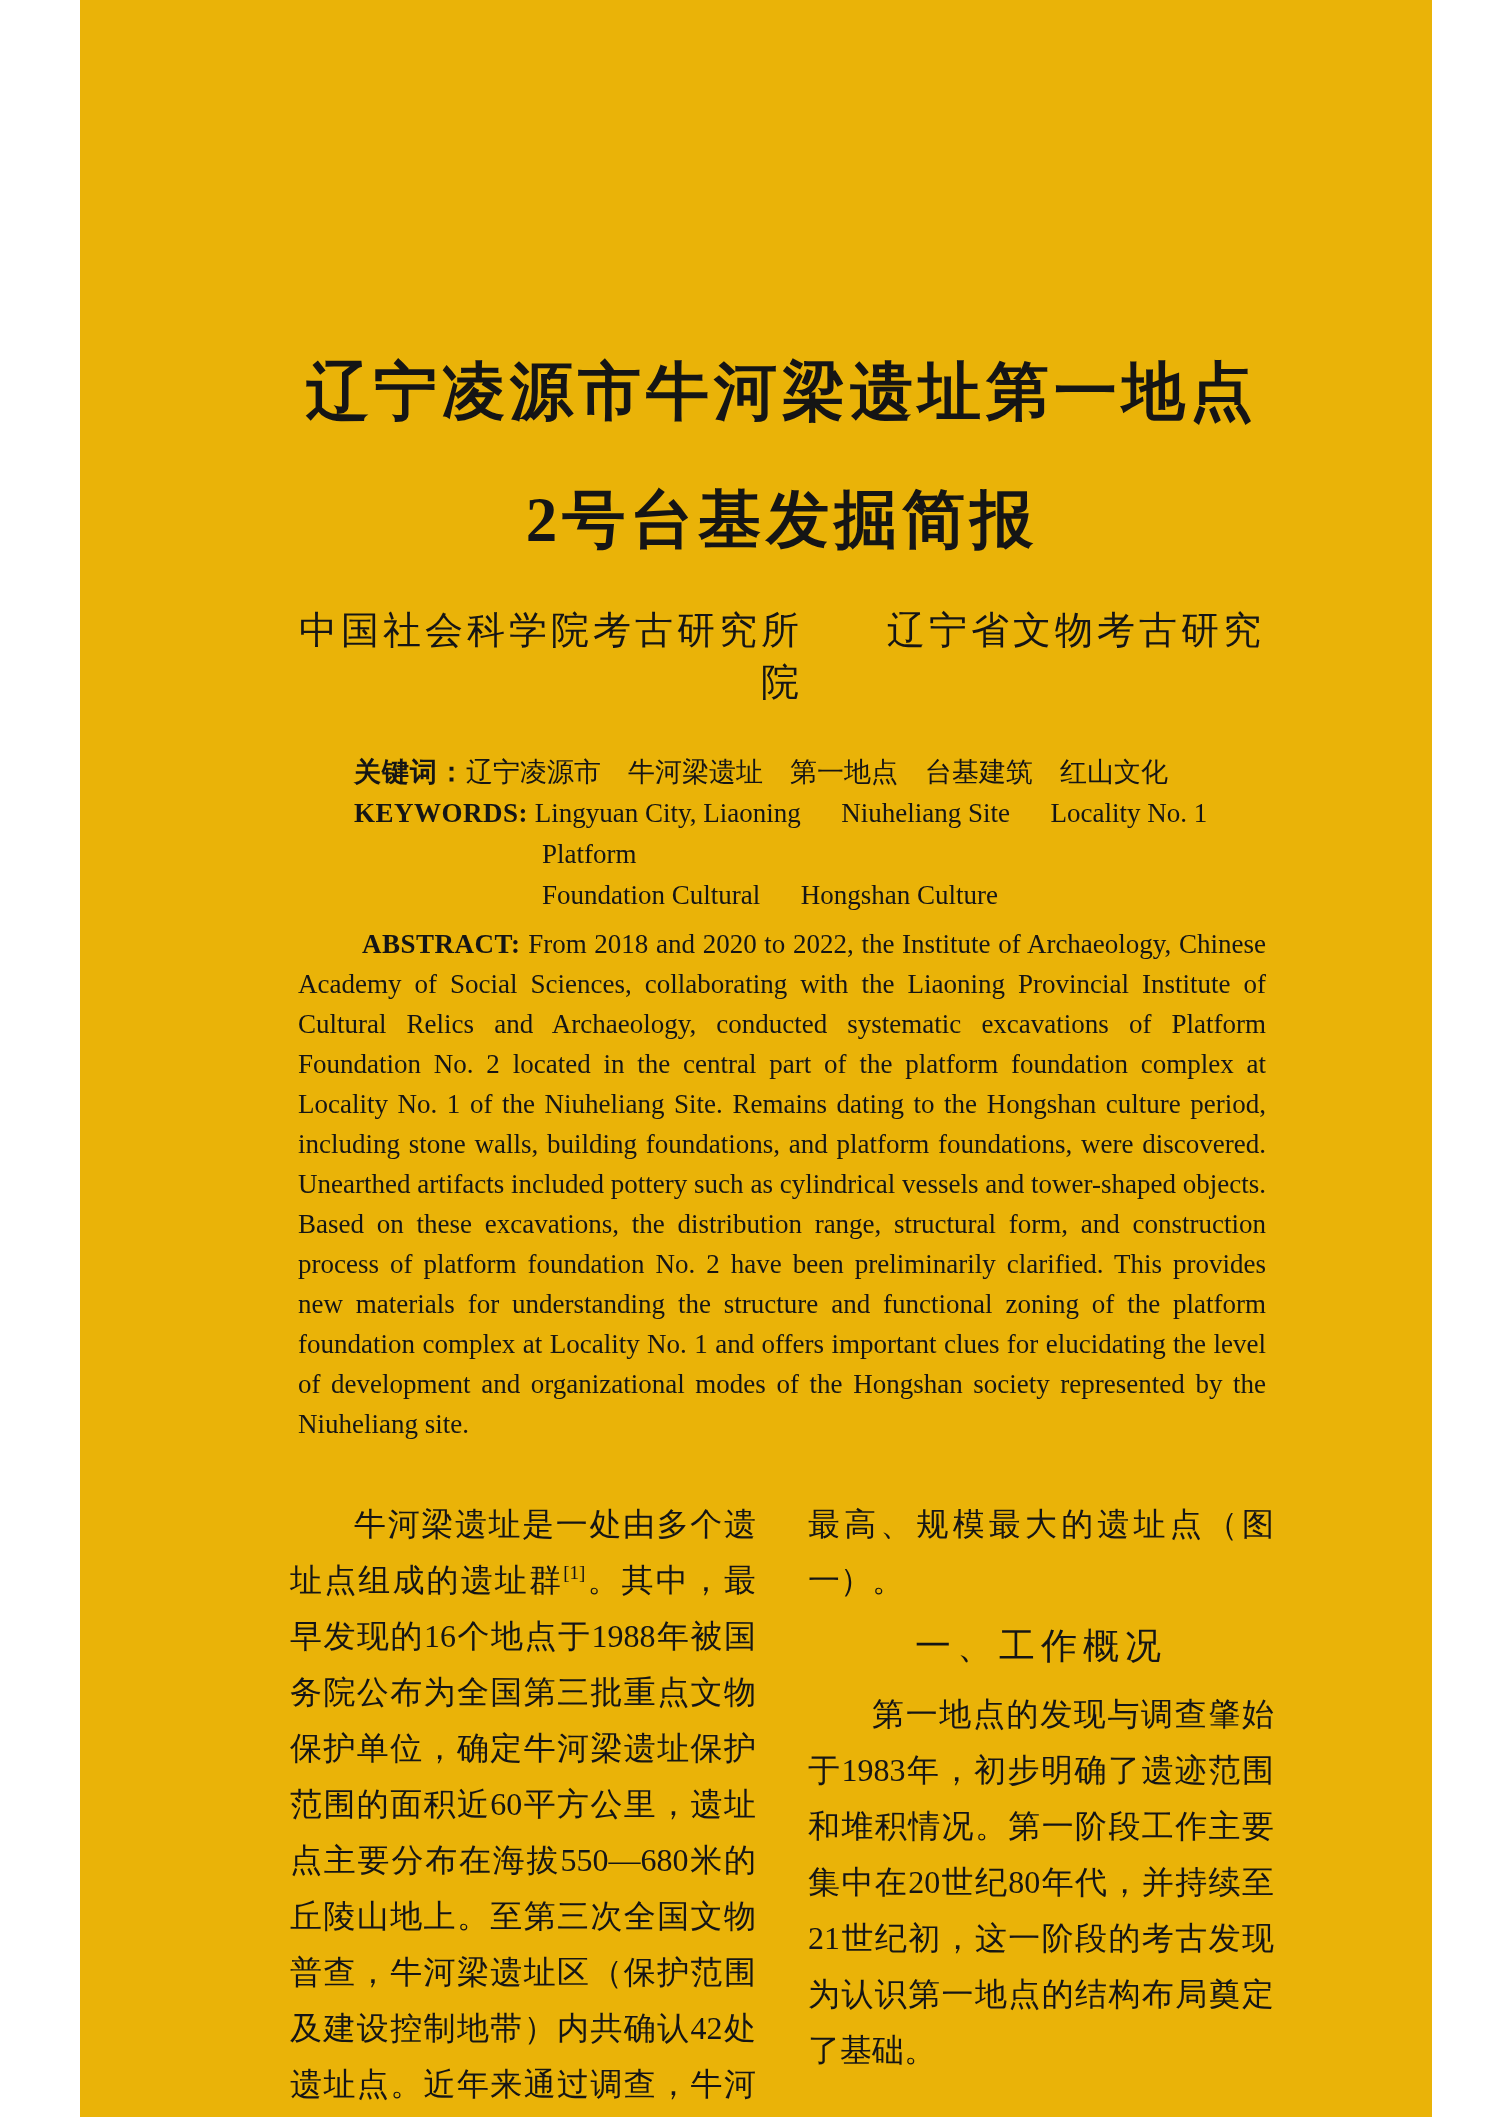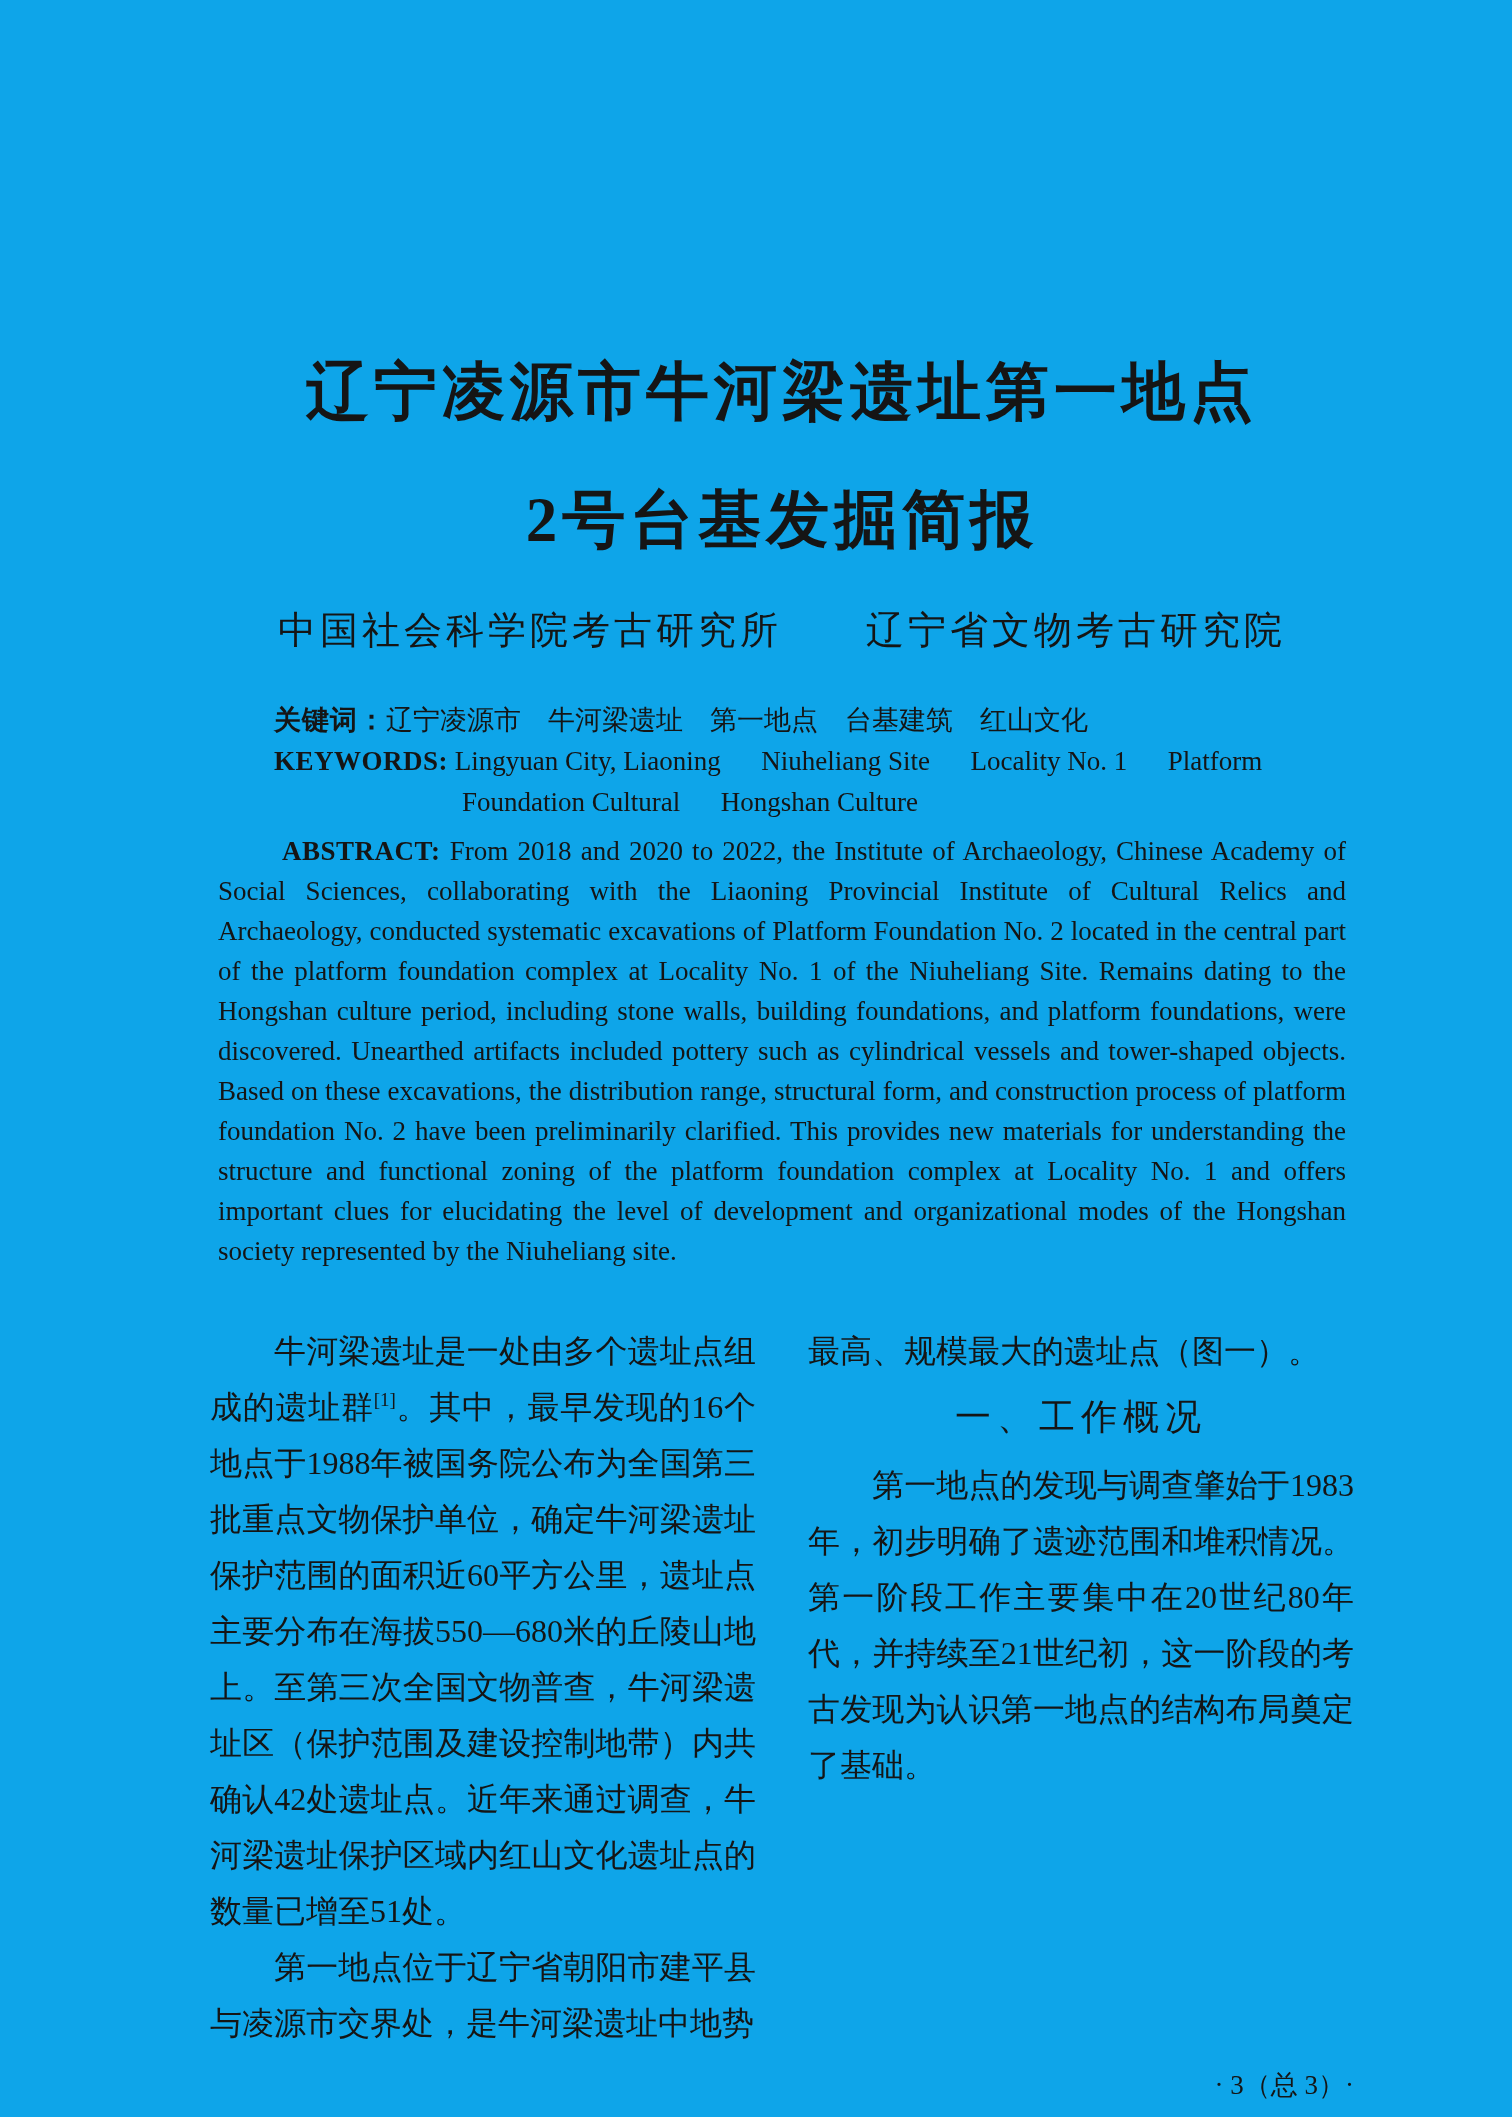--- a/index.html
+++ b/index.html
@@ -1,21 +1,21 @@
 <!DOCTYPE html>
 <html lang="zh"><head>
 <meta charset="utf-8">
 <style>
   html,body { margin:0; padding:0; background:#ffffff; }
   .page {
     position: relative;
-    width: 1512px;
+    width: 1352px;
     height: 2117px;
     margin: 0 auto;
-    background: #0ea5e9;
+    background: #eab308;
     color: #151515;
     box-sizing: border-box;
     padding: 328px 158px 0 210px;
     overflow: hidden;
     font-family: "Liberation Serif", "DejaVu Serif", serif;
   }
   
   .title {
     margin: 0;
     text-align: center;

